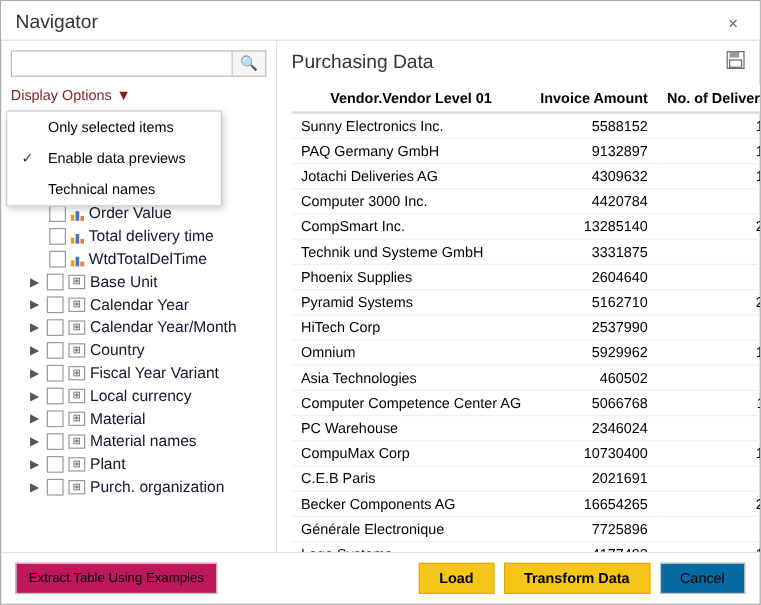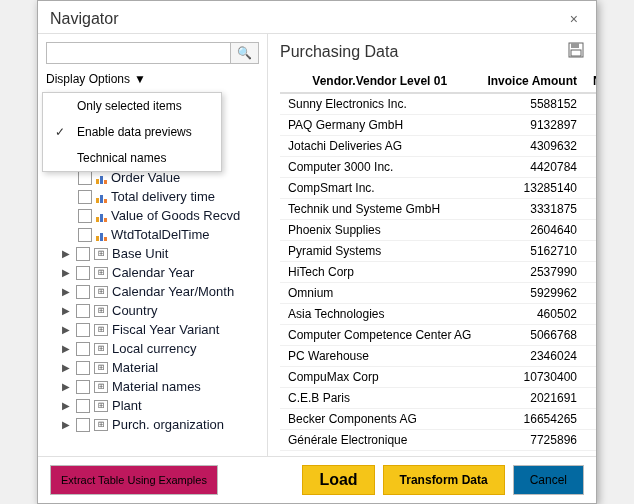--- a/index.html
+++ b/index.html
@@ -8,21 +8,21 @@
       font-size: 12px;
       background: #f0f0f0;
       display: flex;
       justify-content: center;
       align-items: center;
       width: 634px;
       height: 504px;
       overflow: hidden;
     }
     .dialog {
-      width: 560px;
+      width: 634px;
       height: 504px;
       background: #fff;
       border: 1px solid #aaa;
       display: flex;
       flex-direction: column;
       box-shadow: 2px 2px 8px rgba(0,0,0,0.3);
       position: relative;
     }
     .title-bar {
       background: #fff;
@@ -84,21 +84,21 @@
     .display-options-row {
       padding: 0 4px;
       margin-bottom: 4px;
       position: relative;
     }
     .display-options-btn {
       background: none;
       border: none;
       cursor: pointer;
       font-size: 12px;
-      color: #000000;
+      color: #7f1d1d;
       padding: 2px 0;
       display: flex;
       align-items: center;
       gap: 4px;
     }
     .dropdown-menu {
       position: absolute;
       top: 22px;
       left: 0;
       background: #fff;
@@ -241,21 +241,21 @@
       display: flex;
       justify-content: flex-end;
       gap: 8px;
       border-top: 1px solid #e0e0e0;
     }
     .btn-load {
       background: #f5c518;
       border: 1px solid #e0a800;
       padding: 5px 16px;
       cursor: pointer;
-      font-size: 16px;
+      font-size: 12px;
       font-weight: 600;
       text-align: right;
     }
     .btn-transform {
       background: #f5c518;
       border: 1px solid #e0a800;
       padding: 5px 16px;
       cursor: pointer;
       font-size: 12px;
       font-weight: 600;
@@ -383,31 +383,20 @@
         <div class="tree-item">
           <span class="tree-indent"></span>
           <span class="tree-indent"></span>
           <div class="tree-checkbox"></div>
           <span class="bar-icon">
             <span style="height:5px;background:#e8a020;"></span>
             <span style="height:8px;background:#4472c4;"></span>
             <span style="height:4px;background:#ed7d31;"></span>
           </span>
           <span class="tree-label">Total delivery time</span>
-        </div>
-        <div class="tree-item">
-          <span class="tree-indent"></span>
-          <span class="tree-indent"></span>
-          <div class="tree-checkbox"></div>
-          <span class="bar-icon">
-            <span style="height:5px;background:#e8a020;"></span>
-            <span style="height:8px;background:#4472c4;"></span>
-            <span style="height:4px;background:#ed7d31;"></span>
-          </span>
-          <span class="tree-label">Value of Goods Recvd</span>
         </div>
         <div class="tree-item">
           <span class="tree-indent"></span>
           <span class="tree-indent"></span>
           <div class="tree-checkbox"></div>
           <span class="bar-icon">
             <span style="height:5px;background:#e8a020;"></span>
             <span style="height:8px;background:#4472c4;"></span>
             <span style="height:4px;background:#ed7d31;"></span>
           </span>

